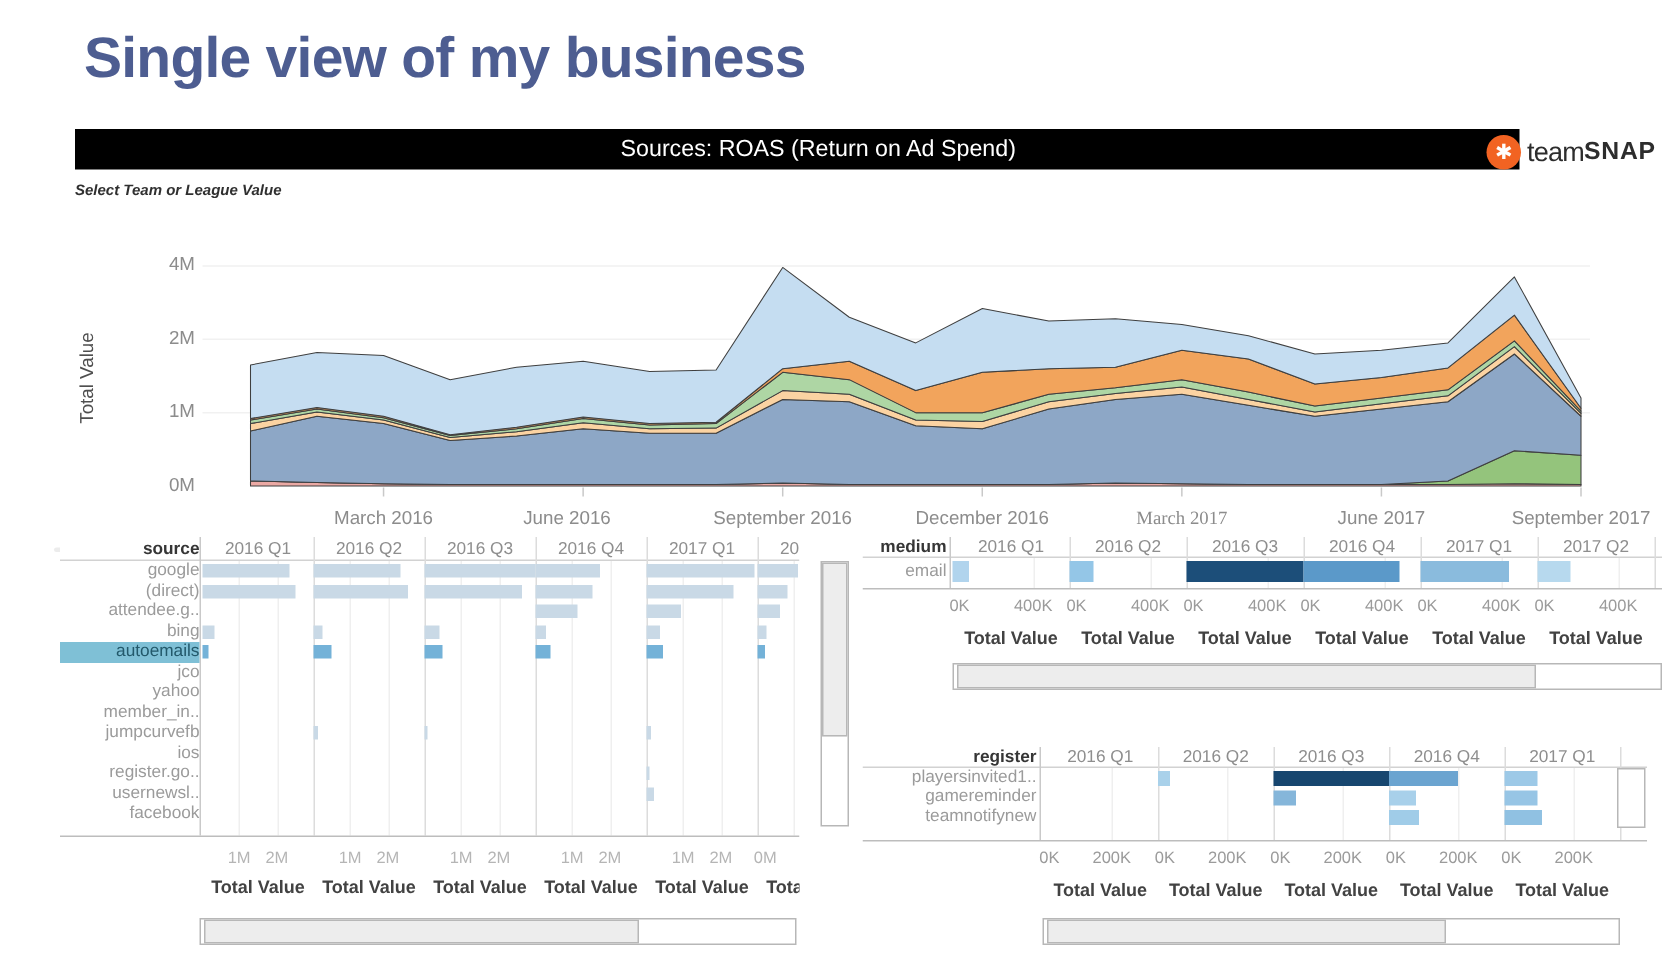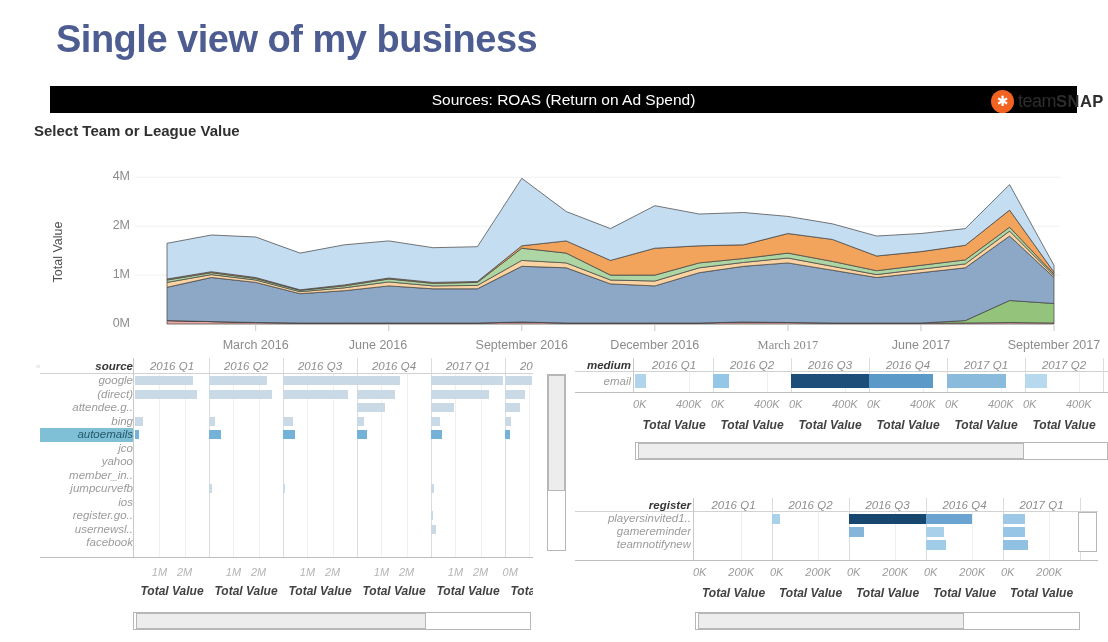--- a/index.html
+++ b/index.html
@@ -8,45 +8,45 @@
     background:#ffffff;font-family:"Liberation Sans",sans-serif;
     -webkit-font-smoothing:antialiased;
   }
   .abs{position:absolute;}
   
   #page-title{
     left:56px;top:18px;font-size:38px;font-weight:bold;color:#4d5d91;
     letter-spacing:-0.5px;white-space:nowrap;
   }
   #banner{
-    left:50px;top:86px;width:1027px;height:27px;background:#000;
-    color:#fff;font-size:15.5px;display:flex;align-items:center;justify-content:center;
+    left:50px;top:86px;width:935px;height:27px;background:#000;
+    color:#fff;font-size:15.5px;display:flex;align-items:center;justify-content:center;padding-left:28px;
   }
   #logo{left:991px;top:87px;height:28px;display:flex;align-items:center;}
   #logo-mark{
     width:23px;height:23px;border-radius:50%;background:#f26322;color:#fff;
     display:flex;align-items:center;justify-content:center;font-size:14px;margin-right:4px;
   }
   #logo-team{font-size:18px;color:#2d2d2d;letter-spacing:-0.5px;}
   #logo-snap{font-size:16.5px;font-weight:bold;color:#2d2d2d;letter-spacing:0.5px;}
-  #filter-label{left:34px;top:122px;font-size:15px;font-weight:bold;color:#303030;}
+  #filter-label{left:50px;top:122px;font-size:10px;font-weight:bold;color:#303030;font-style:italic;}
   #chart-pane-divider{left:36px;top:365px;width:55px;height:3px;background:#ececec;border-radius:2px;}
 
   
   #area-chart{left:40px;top:150px;width:1068px;height:205px;}
   #area-chart svg{position:absolute;left:0;top:0;}
   .ytick{position:absolute;width:85px;right:auto;text-align:right;font-size:12.5px;color:#8c8c8c;}
   .xtick{position:absolute;width:130px;text-align:center;font-size:12.5px;color:#8c8c8c;top:188px;}
   #chart-ylabel{
     position:absolute;left:-62px;top:95px;width:160px;text-align:center;
     transform:rotate(-90deg);font-size:12.5px;color:#4f4f4f;
   }
 
   
-  .xtab{position:absolute;overflow:hidden;background:#fff;font-style:italic;}
+  .xtab{position:absolute;overflow:hidden;background:#fff;}
   .x-corner{position:absolute;font-size:11.5px;font-weight:bold;color:#363636;text-align:right;white-space:nowrap;}
   .x-colhead{position:absolute;font-size:11.5px;color:#8e8e8e;text-align:center;white-space:nowrap;overflow:hidden;}
   .x-rowlabel{position:absolute;font-size:11.5px;color:#9b9b9b;text-align:right;white-space:nowrap;overflow:hidden;}
   .x-rowlabel.hl{color:#23596b;}
   .x-bar{position:absolute;}
   .x-line{position:absolute;background:#d2d2d2;}
   .x-grid{position:absolute;background:#efefef;}
   .x-coldiv{position:absolute;background:#dcdcdc;}
   .x-tick{position:absolute;font-size:11px;text-align:center;white-space:nowrap;}
   .x-axistitle{position:absolute;font-size:12px;font-weight:bold;color:#424242;text-align:center;white-space:nowrap;}

